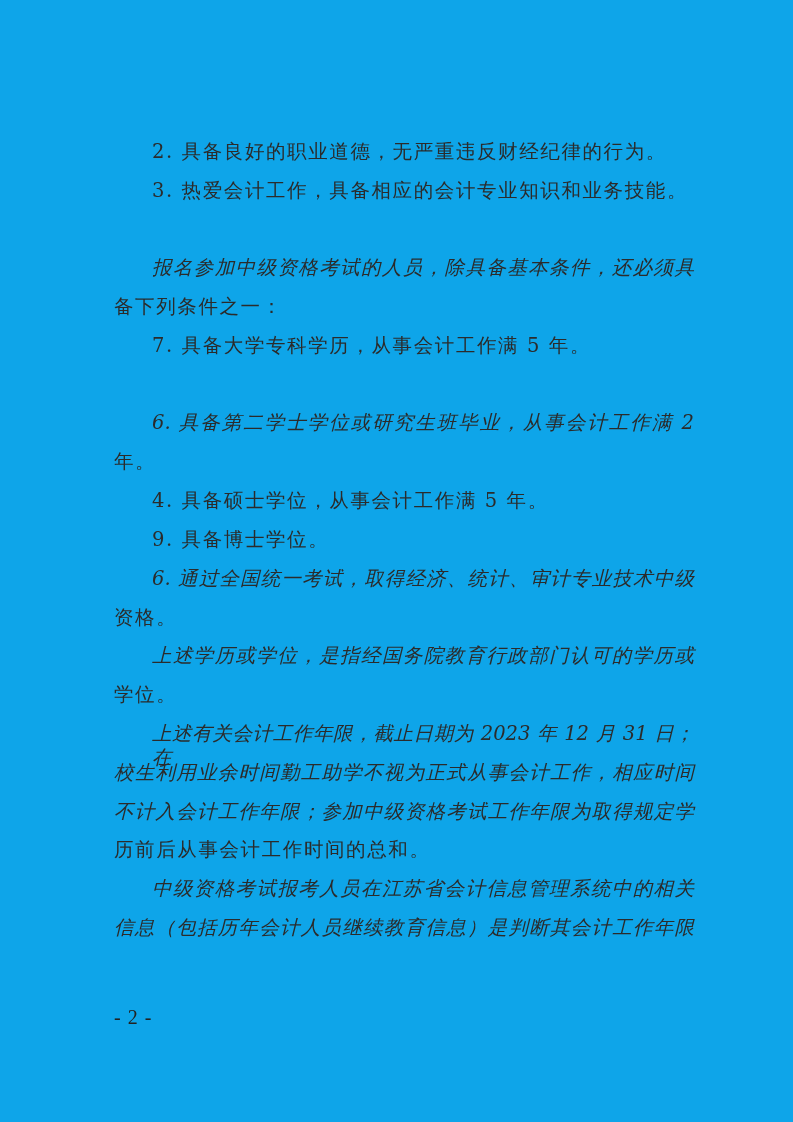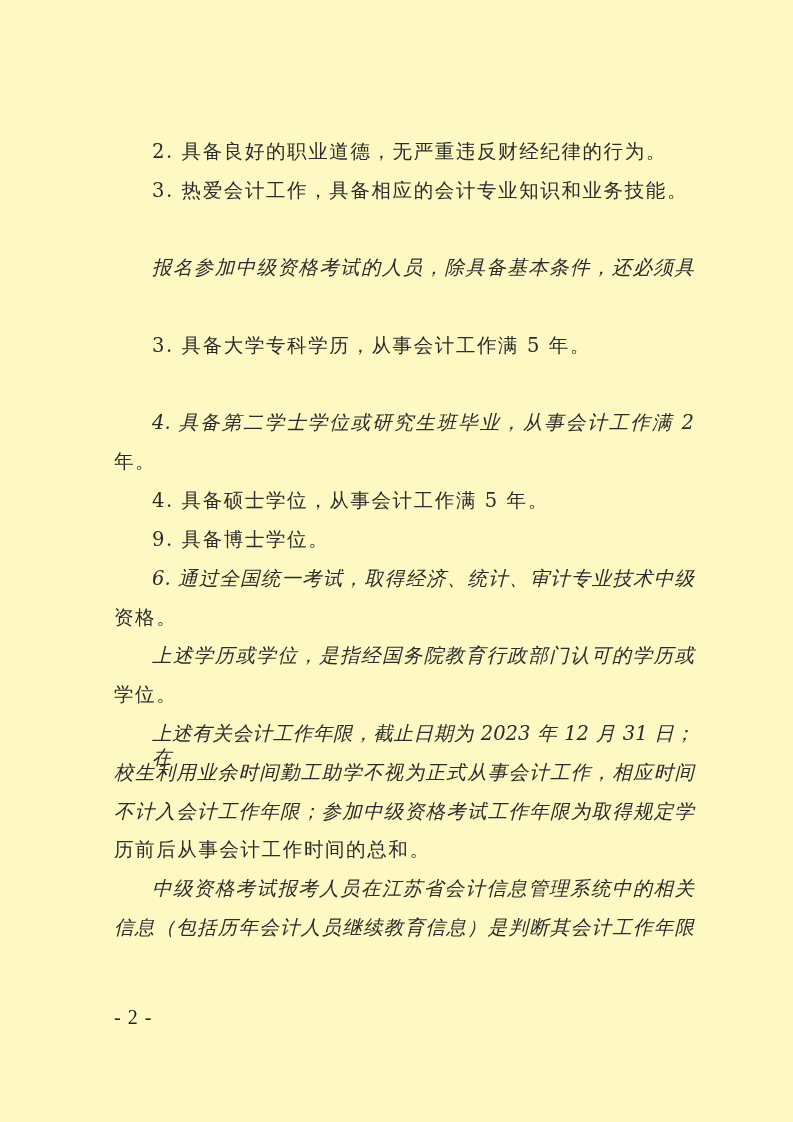--- a/index.html
+++ b/index.html
@@ -14,21 +14,21 @@
       overflow: hidden;
       font-family: "DejaVu Serif", "Liberation Serif", serif;
       color: #2a2a2a;
     }
     .page {
       position: absolute;
       left: 0;
       top: 0;
       width: 793px;
       height: 1122px;
-      background: #fef9c3;
+      background: #0ea5e9;
     }
     .line {
       position: absolute;
       left: 114px;
       width: 580px;
       font-size: 19.5px;
       line-height: 24px;
       white-space: nowrap;
       letter-spacing: 1.6px;
       color: #2b2b2b;
@@ -52,22 +52,23 @@
       letter-spacing: 1px;
     }
   </style>
 </head>
 <body>
 
 <div class="page">
   <div class="line indent" style="top:140px">2. 具备良好的职业道德，无严重违反财经纪律的行为。</div>
   <div class="line indent" style="top:179px">3. 热爱会计工作，具备相应的会计专业知识和业务技能。</div>
   <div class="line indent justify" style="top:256px">报名参加中级资格考试的人员，除具备基本条件，还必须具</div>
-  <div class="line indent" style="top:334px">3. 具备大学专科学历，从事会计工作满 5 年。</div>
-  <div class="line indent justify" style="top:411px">4. 具备第二学士学位或研究生班毕业，从事会计工作满 2</div>
+  <div class="line" style="top:295px">备下列条件之一：</div>
+  <div class="line indent" style="top:334px">7. 具备大学专科学历，从事会计工作满 5 年。</div>
+  <div class="line indent justify" style="top:411px">6. 具备第二学士学位或研究生班毕业，从事会计工作满 2</div>
   <div class="line" style="top:450px">年。</div>
   <div class="line indent" style="top:489px">4. 具备硕士学位，从事会计工作满 5 年。</div>
   <div class="line indent" style="top:528px">9. 具备博士学位。</div>
   <div class="line indent justify" style="top:567px">6. 通过全国统一考试，取得经济、统计、审计专业技术中级</div>
   <div class="line" style="top:606px">资格。</div>
   <div class="line indent justify" style="top:644px">上述学历或学位，是指经国务院教育行政部门认可的学历或</div>
   <div class="line" style="top:683px">学位。</div>
   <div class="line indent justify" style="top:722px">上述有关会计工作年限，截止日期为 2023 年 12 月 31 日；在</div>
   <div class="line justify" style="top:761px">校生利用业余时间勤工助学不视为正式从事会计工作，相应时间</div>
   <div class="line justify" style="top:800px">不计入会计工作年限；参加中级资格考试工作年限为取得规定学</div>

